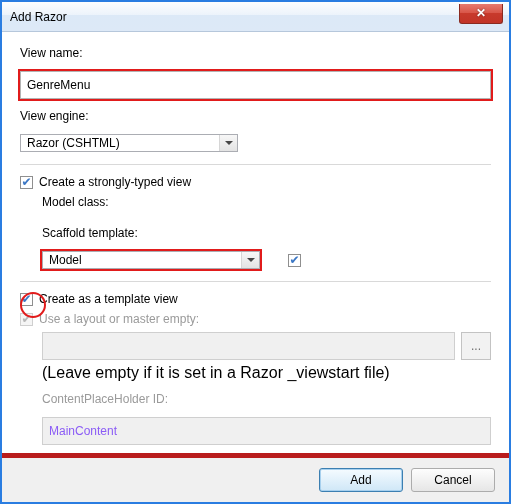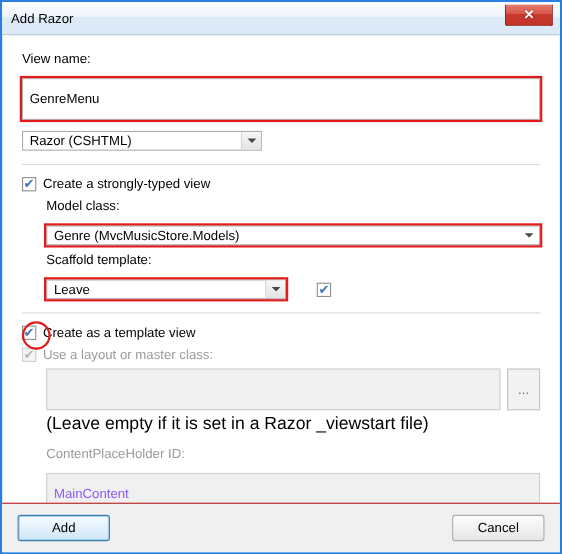--- a/index.html
+++ b/index.html
@@ -20,21 +20,21 @@
     display: flex; align-items: center; justify-content: center;
     color: #fff; font-weight: bold; font-size: 10px;
     text-shadow: 0 0 2px rgba(0,0,0,0.5);
   }
   .body { padding: 14px 18px 14px 18px; }
 
   .label { color: #000; margin-bottom: 11px; }
   .label.disabled { color: #9a9a9a; }
 
   .text-input {
-    width: 100%; height: 38px; border: 1px solid #b3b3b3;
+    width: 100%; height: 28px; border: 1px solid #b3b3b3;
     padding: 2px 6px; background: #fff; color: #000;
   }
   .text-input.disabled { background: #f0f0f0; color: #8b5cf6; border-color: #cfcfcf; }
 
   .combo {
     height: 18px; border: 1px solid #abadb3; background: #fff;
     display: flex; align-items: center; justify-content: space-between;
     padding-left: 6px;
   }
   .combo .arrow {
@@ -67,22 +67,22 @@
   .hr { border: none; border-top: 1px solid #d9d9d9; margin: 12px 0 10px 0; }
 
   .layout-row { display: flex; gap: 6px; align-items: stretch; }
   .browse-btn {
     width: 30px; border: 1px solid #c3c3c3; background: #f2f2f2;
     display: flex; align-items: center; justify-content: center; color: #6d6d6d;
   }
 
   .footer {
     position: absolute; bottom: 0; left: 0; right: 0;
-    background: #f0f0f0; border-top: 1px solid #b91c1c;
-    padding: 10px 14px; display: flex; justify-content: space-between; gap: 8px;
+    background: #f0f0f0; border-top: 5px solid #b91c1c;
+    padding: 10px 14px; display: flex; justify-content: flex-end; gap: 8px;
   }
   .btn {
     width: 84px; height: 24px; border: 1px solid #acacac; border-radius: 3px;
     background: linear-gradient(to bottom, #fdfdfd, #e6e6e6);
     display: flex; align-items: center; justify-content: center;
   }
   .btn.primary {
     border-color: #3c7fb1;
     box-shadow: 0 0 0 1px #a7d0ee inset;
     background: linear-gradient(to bottom, #f5fbff, #cfe7f7);
@@ -105,53 +105,48 @@
     </div>
   </div>
 
   <div class="body">
 
     <div class="label">View name:</div>
     <input class="text-input hl-red" value="GenreMenu" style="">
 
     <div class="section-gap"></div>
 
+    <div class="label">View engine:</div>
     <div class="combo" style="width:218px">
       <span>Razor (CSHTML)</span>
       <div class="arrow">
           <div class="tri"></div>
         </div>
     </div>
 
     <hr class="hr">
 
     <div class="row">
       <div class="check">
         <span class="mark">✔</span>
       </div>
       <span>Create a strongly-typed view</span>
     </div>
 
     <div class="small-gap"></div>
 
     <div class="indent">
       <div class="label">Model class:</div>
-      <div class="combo flat hl-red" style="width:100%">
-        <span>Genre (MvcMusicStore.Models)</span>
-        <div class="arrow">
-            <div class="tri"></div>
-          </div>
-      </div>
 
       <div class="small-gap"></div>
 
       <div class="label">Scaffold template:</div>
       <div class="row" style="gap:28px; align-items:center;">
         <div class="combo hl-red" style="width:218px">
-          <span>Leave</span>
+          <span>Model</span>
           <div class="arrow">
               <div class="tri"></div>
             </div>
         </div>
         <div class="row">
           <div class="check">
             <span class="mark">✔</span>
           </div>
         </div>
       </div>
@@ -165,21 +160,21 @@
       </div>
       <span>Create as a template view</span>
     </div>
 
     <div class="small-gap"></div>
 
     <div class="row">
       <div class="check disabled">
         <span class="mark">✔</span>
       </div>
-      <span class="label disabled" style="margin:0">Use a layout or master class:</span>
+      <span class="label disabled" style="margin:0">Use a layout or master empty:</span>
     </div>
 
     <div class="small-gap"></div>
 
     <div class="indent">
       <div class="layout-row">
         <input class="text-input disabled" style="flex: 1 1 0%;" value="">
         <div class="browse-btn">
           <span>...</span>
         </div>

